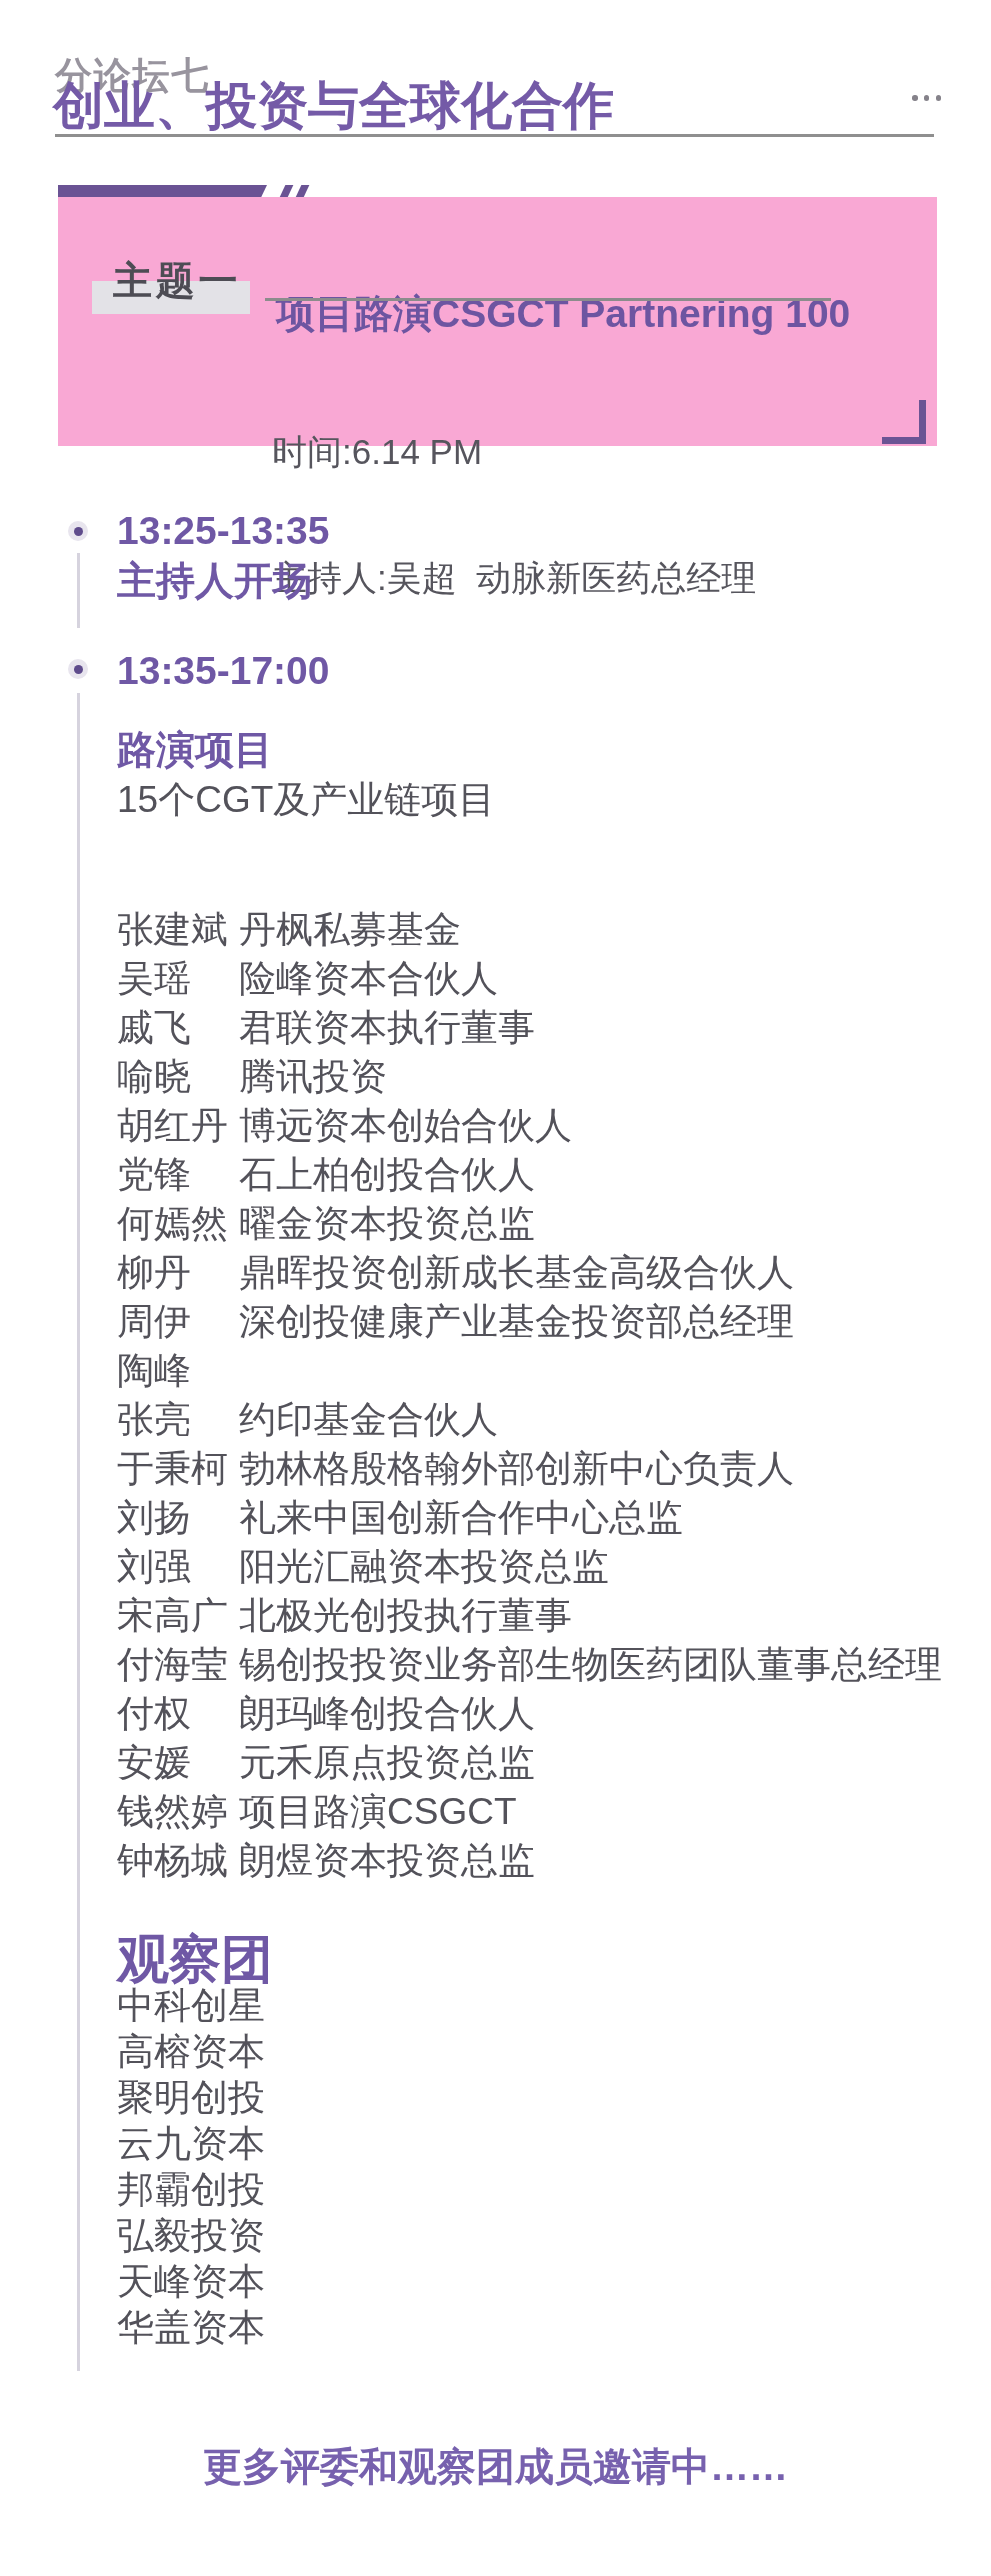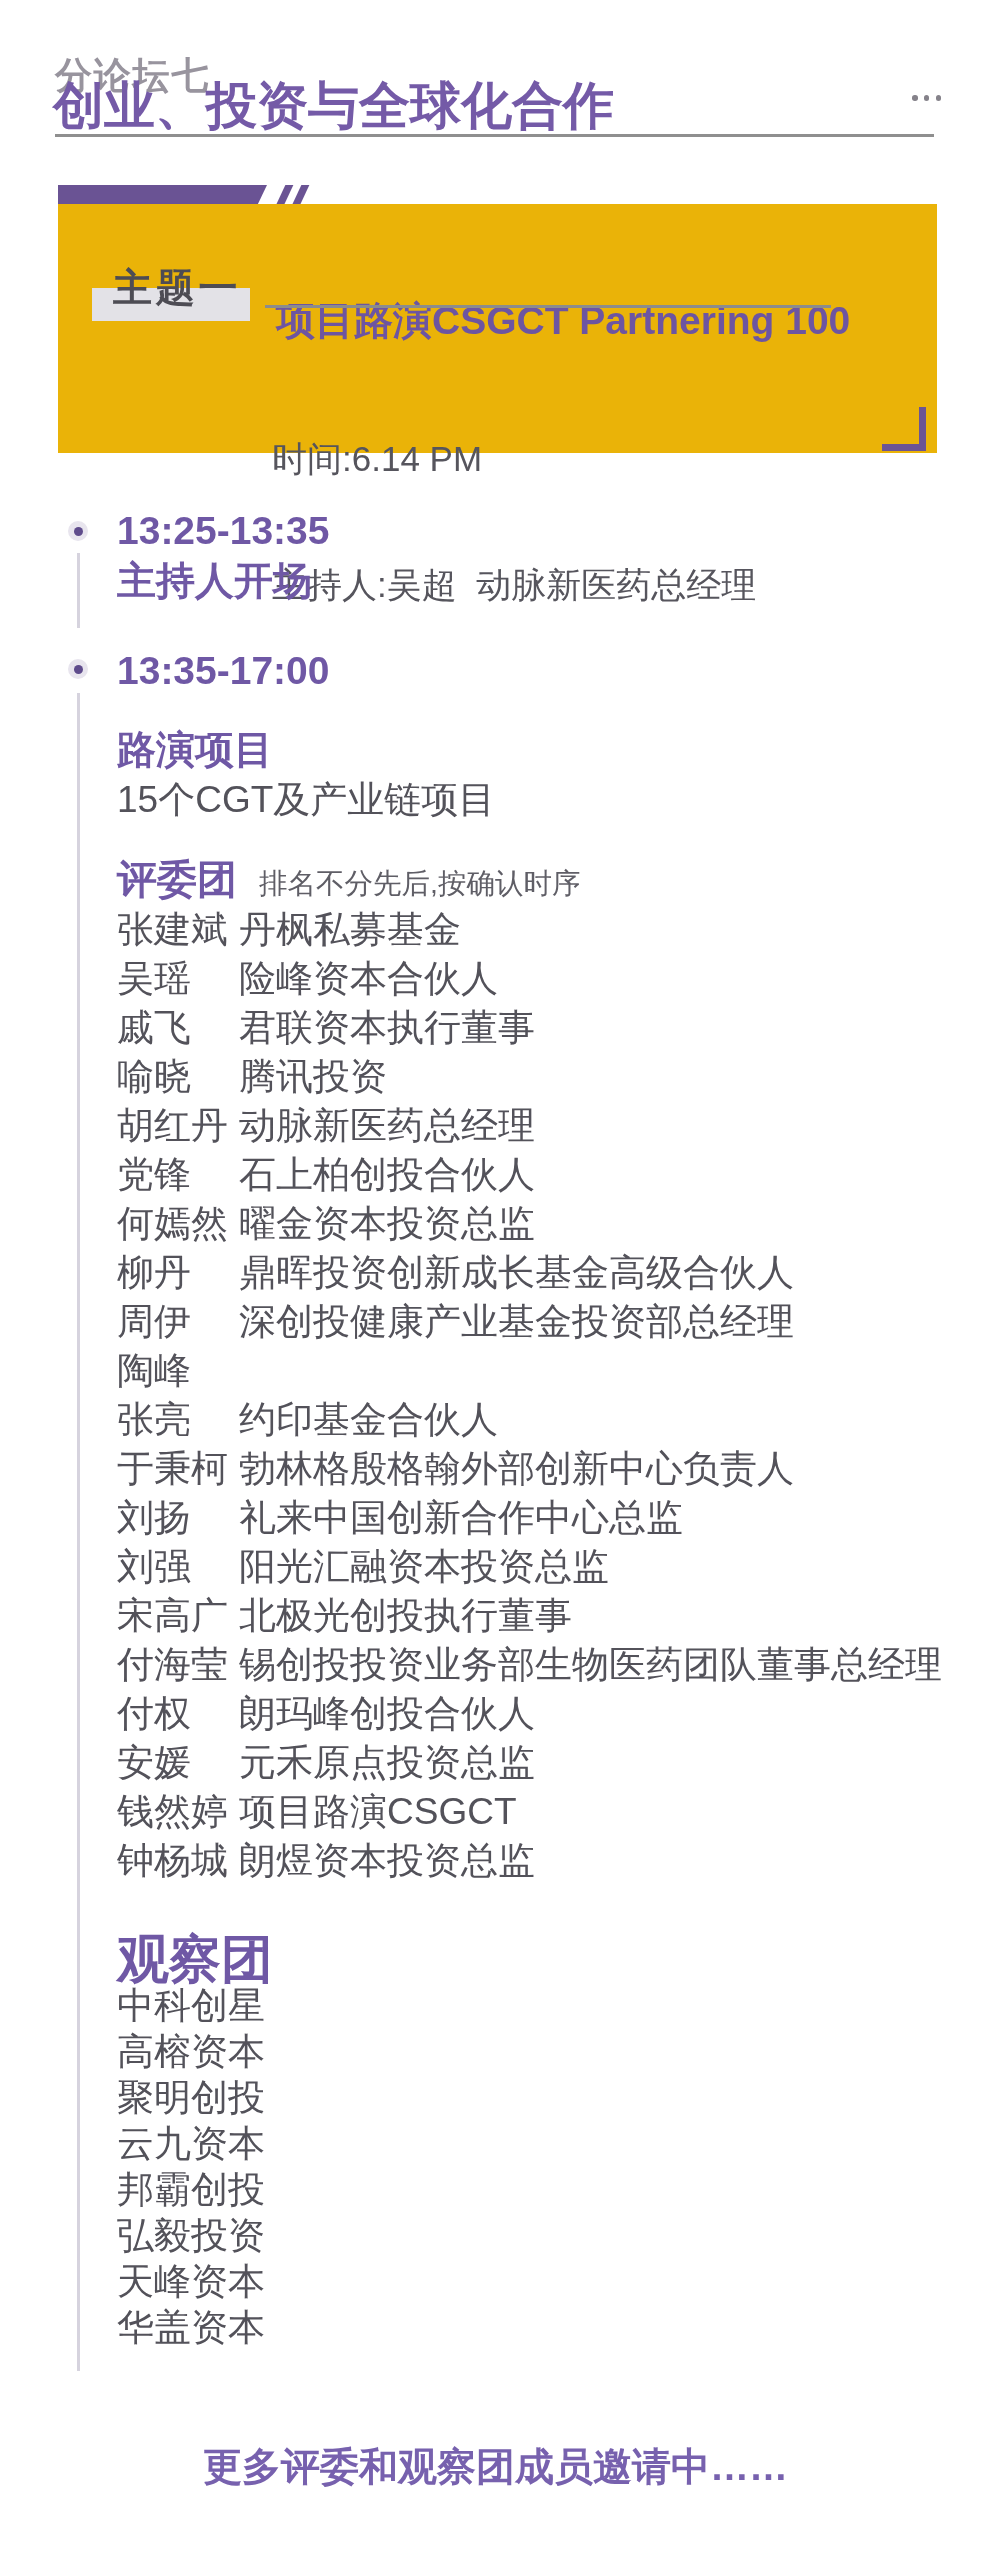--- a/index.html
+++ b/index.html
@@ -11,21 +11,21 @@
   .forum-subtitle{position:absolute;left:55px;top:31px;font-size:37px;line-height:42px;font-weight:700;color:#98949e;letter-spacing:1.8px;margin-top:24px;}
   .forum-title{position:absolute;left:53px;top:77px;font-size:51px;line-height:57px;font-weight:700;color:#745aa7;}
   .menu-dots{position:absolute;left:912px;top:95px;display:flex;gap:6.4px;cursor:pointer;}
   .menu-dots i{width:5.5px;height:5.5px;border-radius:50%;background:#85828a;}
   .header-divider{position:absolute;left:55px;top:134px;width:879px;height:2.8px;background:#8f8f8f;}
   
   .theme-bar{position:absolute;left:58px;top:185px;width:209px;height:23px;background:#6a5394;
     clip-path:polygon(0 0,100% 0,calc(100% - 11px) 100%,0 100%);}
   .bar-slash{position:absolute;top:185px;width:8.3px;height:23px;background:#6a5394;transform:skewX(-25deg);}
   .slash-a{left:280px;} .slash-b{left:296px;}
-  .theme-card{position:absolute;left:58px;top:204px;width:879px;height:249px;background:#eab308;}
+  .theme-card{position:absolute;left:58px;top:197px;width:879px;height:249px;background:#f9a8d4;}
   .theme-label-block{position:absolute;left:34px;top:84px;width:158px;height:33px;background:#e3e2e7;}
   .theme-label{position:absolute;left:55px;top:64px;font-size:39px;line-height:1;font-weight:700;color:#4d4c54;letter-spacing:3.7px;}
   .theme-title{position:absolute;left:218px;top:62px;font-size:39px;line-height:1;font-weight:700;color:#6d55a1;margin-top:35px;}
   .theme-underline{position:absolute;left:207px;top:101px;width:566px;height:2.8px;background:#8c8c8c;}
   .theme-info{position:absolute;left:214px;top:150px;font-size:35px;line-height:42px;color:#56555d;white-space:pre;}
   .corner-bracket{position:absolute;right:11px;bottom:1.8px;width:37px;height:37px;
     border-right:7.3px solid #6b5494;border-bottom:7.3px solid #6b5494;}
   
   .tl-bullet{position:absolute;left:68px;width:20px;height:20px;border-radius:50%;background:#e8e5ee;}
   .tl-bullet::after{content:"";position:absolute;left:5.5px;top:5.5px;width:9.2px;height:9.2px;border-radius:50%;background:#5f4c8c;}
@@ -86,45 +86,41 @@
   <div class="purple-head time-text t1">13:25-13:35</div>
   <div class="purple-head lbl1">主持人开场</div>
 
   <div class="tl-bullet bullet-2"></div>
   <div class="tl-line line-2"></div>
   <div class="purple-head time-text t2">13:35-17:00</div>
 
   <div class="purple-head roadshow-head">路演项目</div>
   <div class="roadshow-desc">15个CGT及产业链项目</div>
 
-  <div class="jury-head">
-    <span class="hd">评委团</span>
-    <span class="note">排名不分先后,按确认时序</span>
-  </div>
 
   <div class="member-list jury-list">
     <div class="row">
         <span class="name">张建斌</span>
         <span class="title">丹枫私募基金</span>
       </div>
     <div class="row">
         <span class="name">吴瑶</span>
         <span class="title">险峰资本合伙人</span>
       </div>
     <div class="row">
         <span class="name">戚飞</span>
         <span class="title">君联资本执行董事</span>
       </div>
     <div class="row">
         <span class="name">喻晓</span>
         <span class="title">腾讯投资</span>
       </div>
     <div class="row">
         <span class="name">胡红丹</span>
-        <span class="title">动脉新医药总经理</span>
+        <span class="title">博远资本创始合伙人</span>
       </div>
     <div class="row">
         <span class="name">党锋</span>
         <span class="title">石上柏创投合伙人</span>
       </div>
     <div class="row">
         <span class="name">何嫣然</span>
         <span class="title">曜金资本投资总监</span>
       </div>
     <div class="row">

